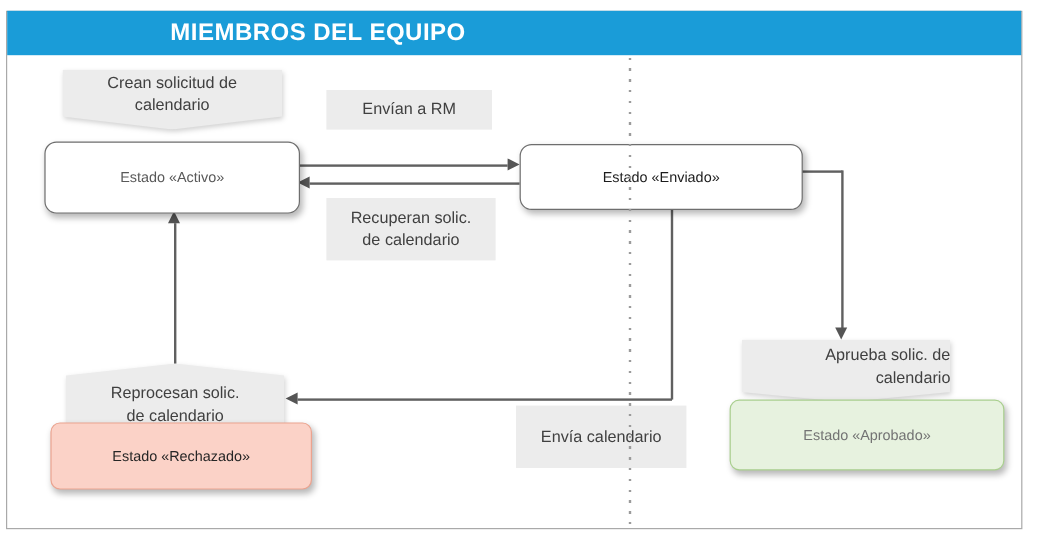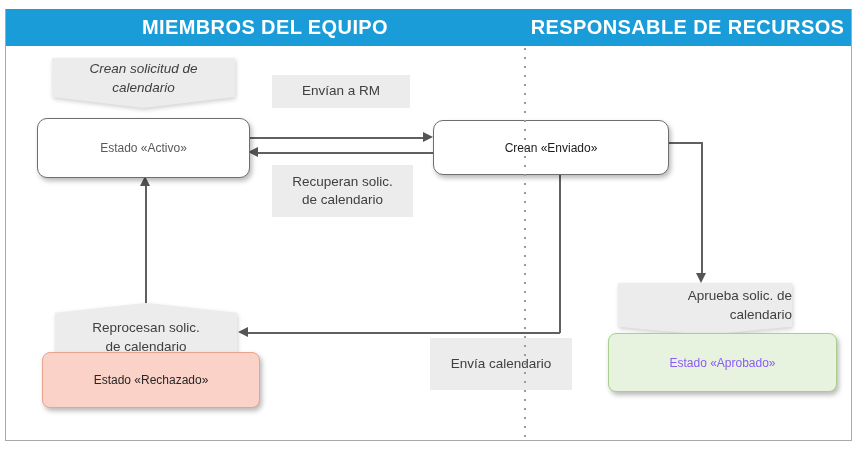--- a/index.html
+++ b/index.html
@@ -16,32 +16,32 @@
            background-image:repeating-linear-gradient(to bottom,#9b9b9b 0 2px,transparent 2px 9px);}
   
   .state{position:absolute;border:1.4px solid #6e6e6e;border-radius:10px;background:#fff;
          box-shadow:2px 3px 5px rgba(0,0,0,.28);display:flex;align-items:center;justify-content:center;
          font-size:12px;color:#1c1c1c;z-index:3;}
   #state-activo{left:37px;top:118px;width:211px;height:58px;color:#595959;}
   #state-enviado{left:433px;top:120px;width:234px;height:53px;}
   #state-rechazado{left:42px;top:352px;width:216px;height:54px;background:#fbd2c7;
                    border-color:#eba38f;border-radius:8px;color:#262626;}
   #state-aprobado{left:608px;top:333px;width:227px;height:57px;background:#e7f2df;
-                  border-color:#a9cf8e;border-radius:8px;color:#8b5cf6;}
+                  border-color:#a9cf8e;border-radius:8px;color:#737373;}
   
   .glabel,.shape-inner{background:#ececec;color:#404040;font-size:13.5px;line-height:1.35;
          text-align:center;display:flex;flex-direction:column;align-items:center;justify-content:center;}
   .glabel{position:absolute;}
   #label-envian{left:272px;top:75px;width:138px;height:33px;}
   #label-recuperan{left:272px;top:165px;width:141px;height:52px;}
   #label-envia-reproc{left:430px;top:338px;width:142px;height:52px;z-index:4;}
   .shape-wrap{position:absolute;filter:drop-shadow(1px 2px 2px rgba(0,0,0,.18));}
   .shape-inner{width:100%;height:100%;}
   #label-crean-wrap{left:52px;top:58px;width:183px;height:50px;}
-  #label-crean-wrap .shape-inner{clip-path:polygon(0 0,100% 0,100% 78%,50% 100%,0 78%);padding-bottom:9px;box-sizing:border-box;font-style:italic;}
+  #label-crean-wrap .shape-inner{clip-path:polygon(0 0,100% 0,100% 78%,50% 100%,0 78%);padding-bottom:9px;box-sizing:border-box;}
   #label-aprueba-wrap{left:618px;top:283px;width:174px;height:52px;}
   #label-aprueba-wrap .shape-inner{clip-path:polygon(0 0,100% 0,100% 84%,50% 100%,0 84%);padding-bottom:7px;box-sizing:border-box;align-items:flex-end;}
   #label-reproc-wrap{left:55px;top:303px;width:182px;height:58px;z-index:2;}
   #label-reproc-wrap .shape-inner{clip-path:polygon(0 17%,50% 0,100% 17%,100% 100%,0 100%);padding-top:11px;box-sizing:border-box;}
   
   .line{position:absolute;background:#606060;z-index:1;}
   .h{height:1.5px;} .v{width:1.5px;}
   .ah{position:absolute;width:0;height:0;z-index:2;}
   .ah.right{border-top:5px solid transparent;border-bottom:5px solid transparent;border-left:10px solid #555;}
   .ah.left{border-top:5px solid transparent;border-bottom:5px solid transparent;border-right:10px solid #555;}
@@ -56,21 +56,20 @@
   #a5-line{left:145px;top:186px;height:117px;} #a5-head{left:140px;top:176px;}
 </style>
 </head>
 <body>
 
 <div class="canvas">
   <div class="frame"></div>
 
   <div class="header-bar"></div>
   <div class="lane-title left">MIEMBROS DEL EQUIPO</div>
-  <div class="lane-title right">RESPONSABLE DE RECURSOS</div>
 
   <div class="divider"></div>
 
   <div class="line h" id="a1-line"></div>
   <div class="ah right" id="a1-head"></div>
 
   <div class="line h" id="a2-line"></div>
   <div class="ah left" id="a2-head"></div>
 
   <div class="line h" id="a3-seg1"></div>
@@ -112,16 +111,16 @@
   </div>
 
   <div class="shape-wrap" id="label-aprueba-wrap">
     <div class="shape-inner">
       <span>Aprueba solic. de</span>
       <span>calendario</span>
     </div>
   </div>
 
   <div class="state" id="state-activo">Estado «Activo»</div>
-  <div class="state" id="state-enviado">Crean «Enviado»</div>
+  <div class="state" id="state-enviado">Estado «Enviado»</div>
   <div class="state" id="state-rechazado">Estado «Rechazado»</div>
   <div class="state" id="state-aprobado">Estado «Aprobado»</div>
 </div>
 
 </body></html>

